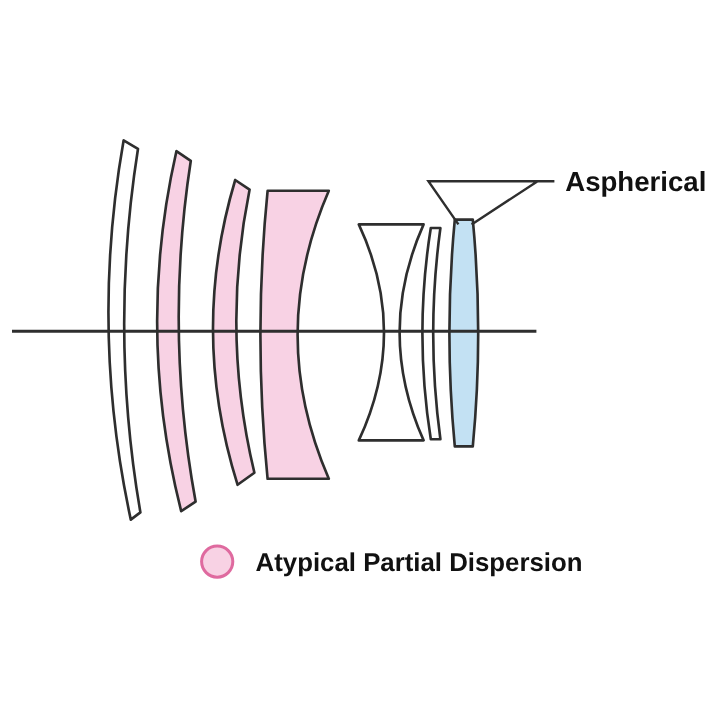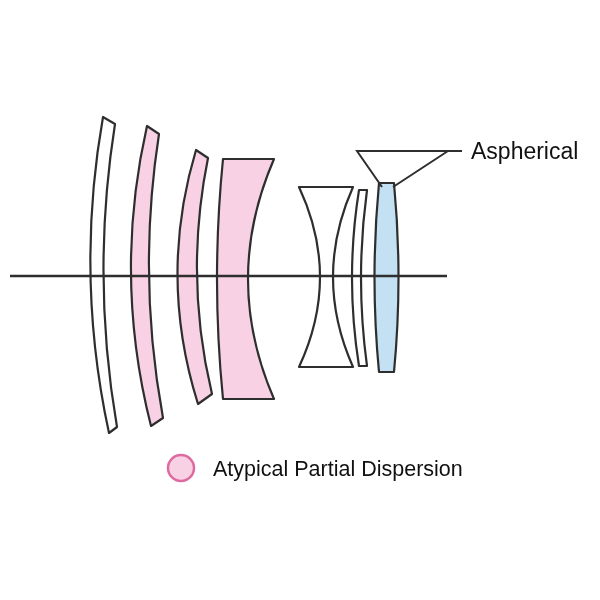--- a/index.html
+++ b/index.html
@@ -8,20 +8,21 @@
     width: 600px;
     height: 600px;
     background: #ffffff;
     overflow: hidden;
   }
   .stage {
     position: relative;
     width: 600px;
     height: 600px;
     font-family: "Liberation Sans", sans-serif;
+    font-weight: bold;
   }
   svg { display: block; }
   .lens {
     stroke-width: 2.2;
     stroke-linejoin: round;
   }
   .axis { stroke-width: 2.4; }
   .pointer { fill: none; stroke-width: 2; stroke-linejoin: miter; }
   .label-aspherical {
     font-size: 23px;

